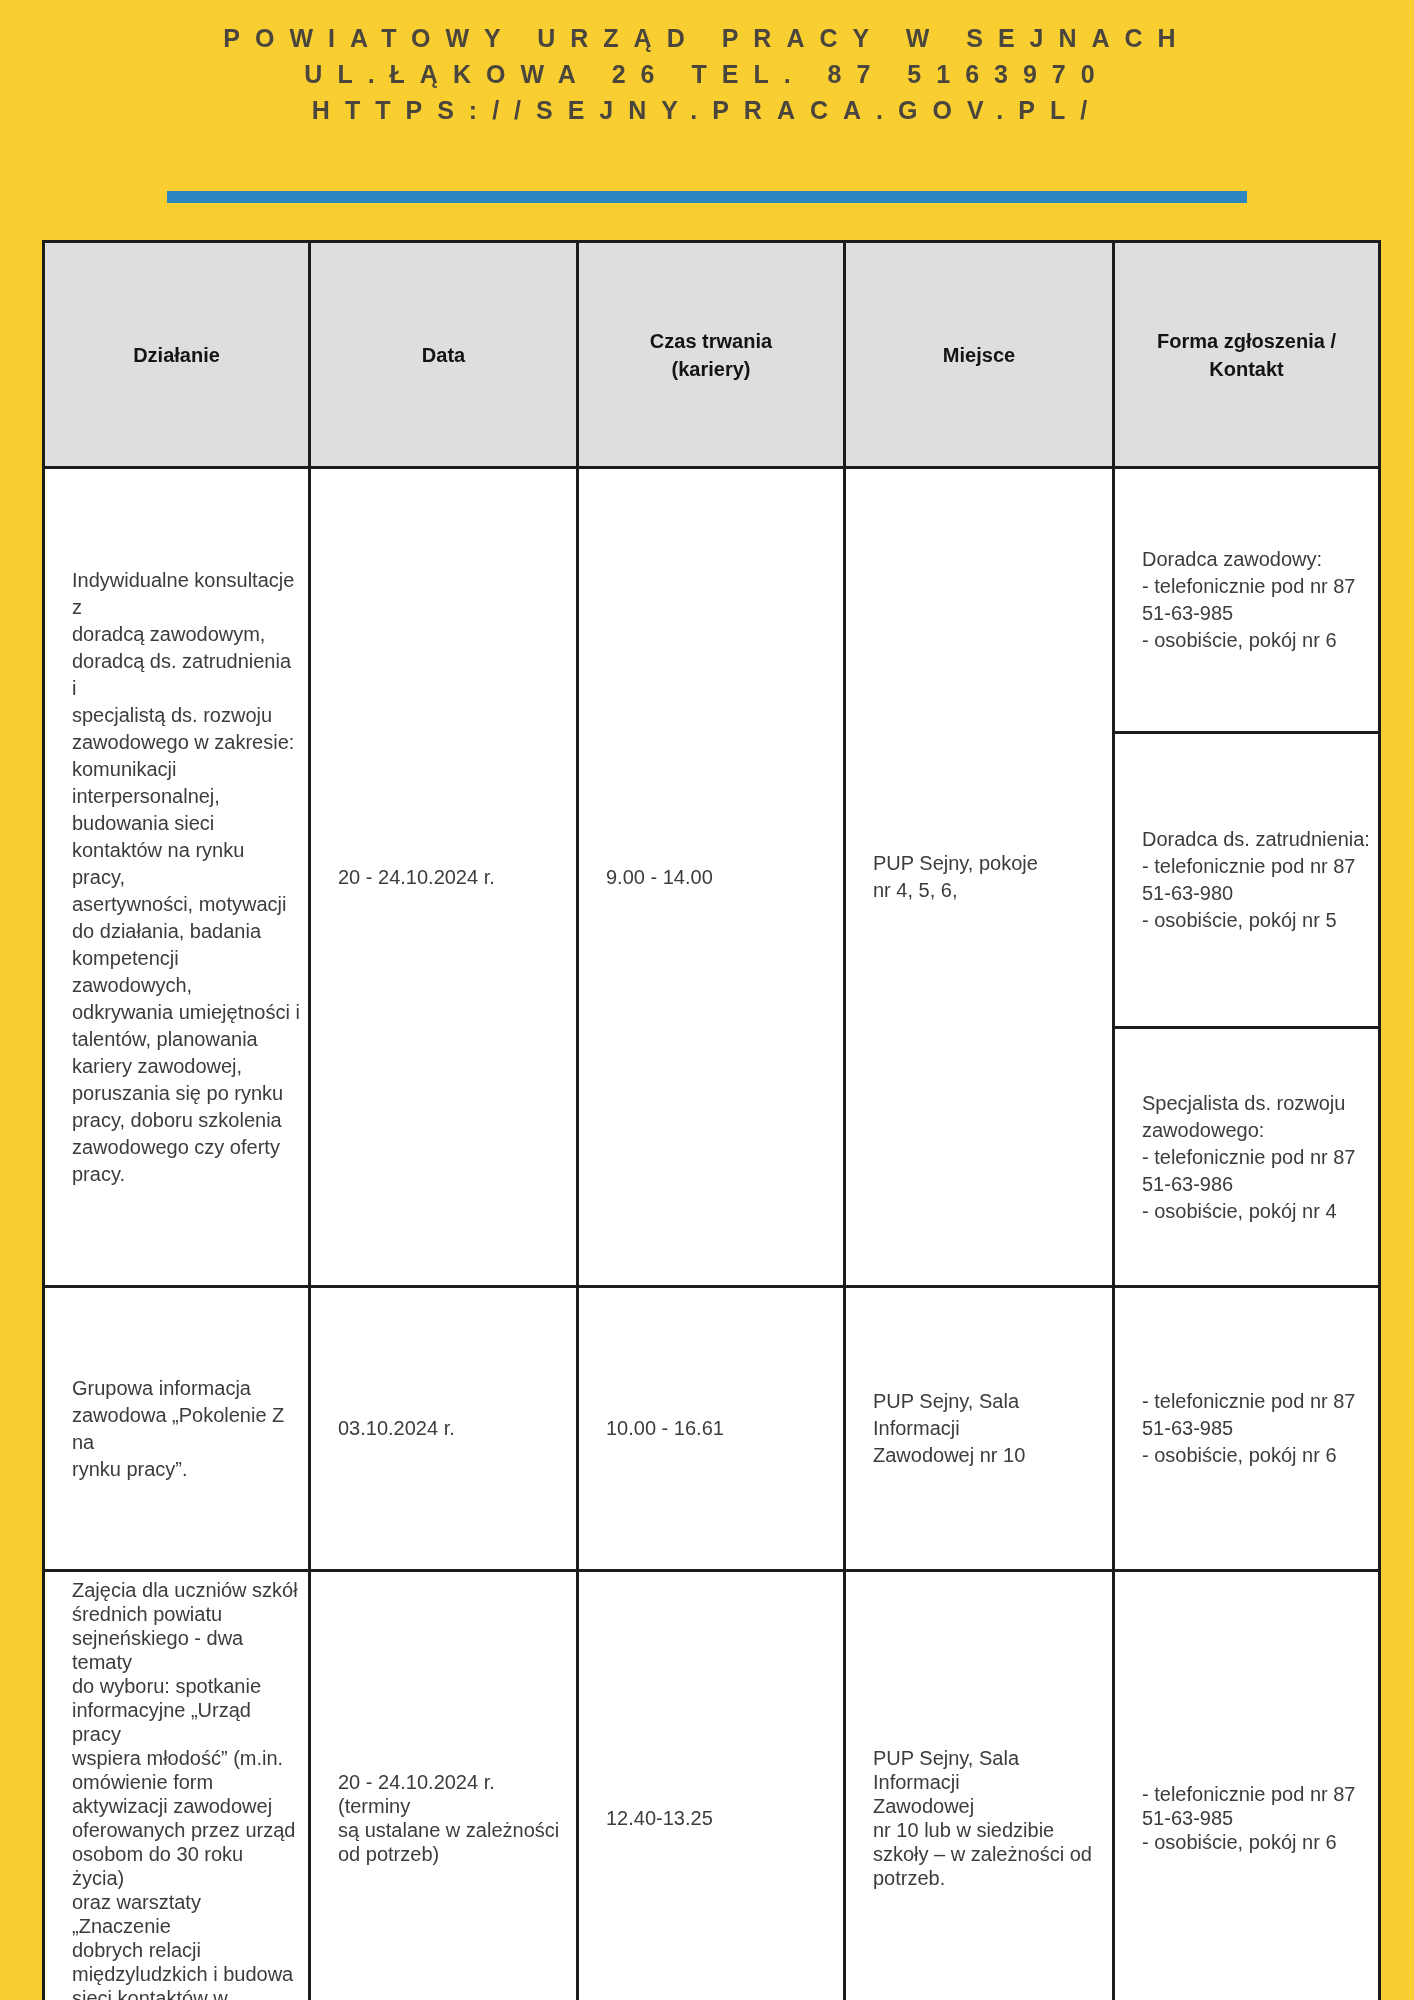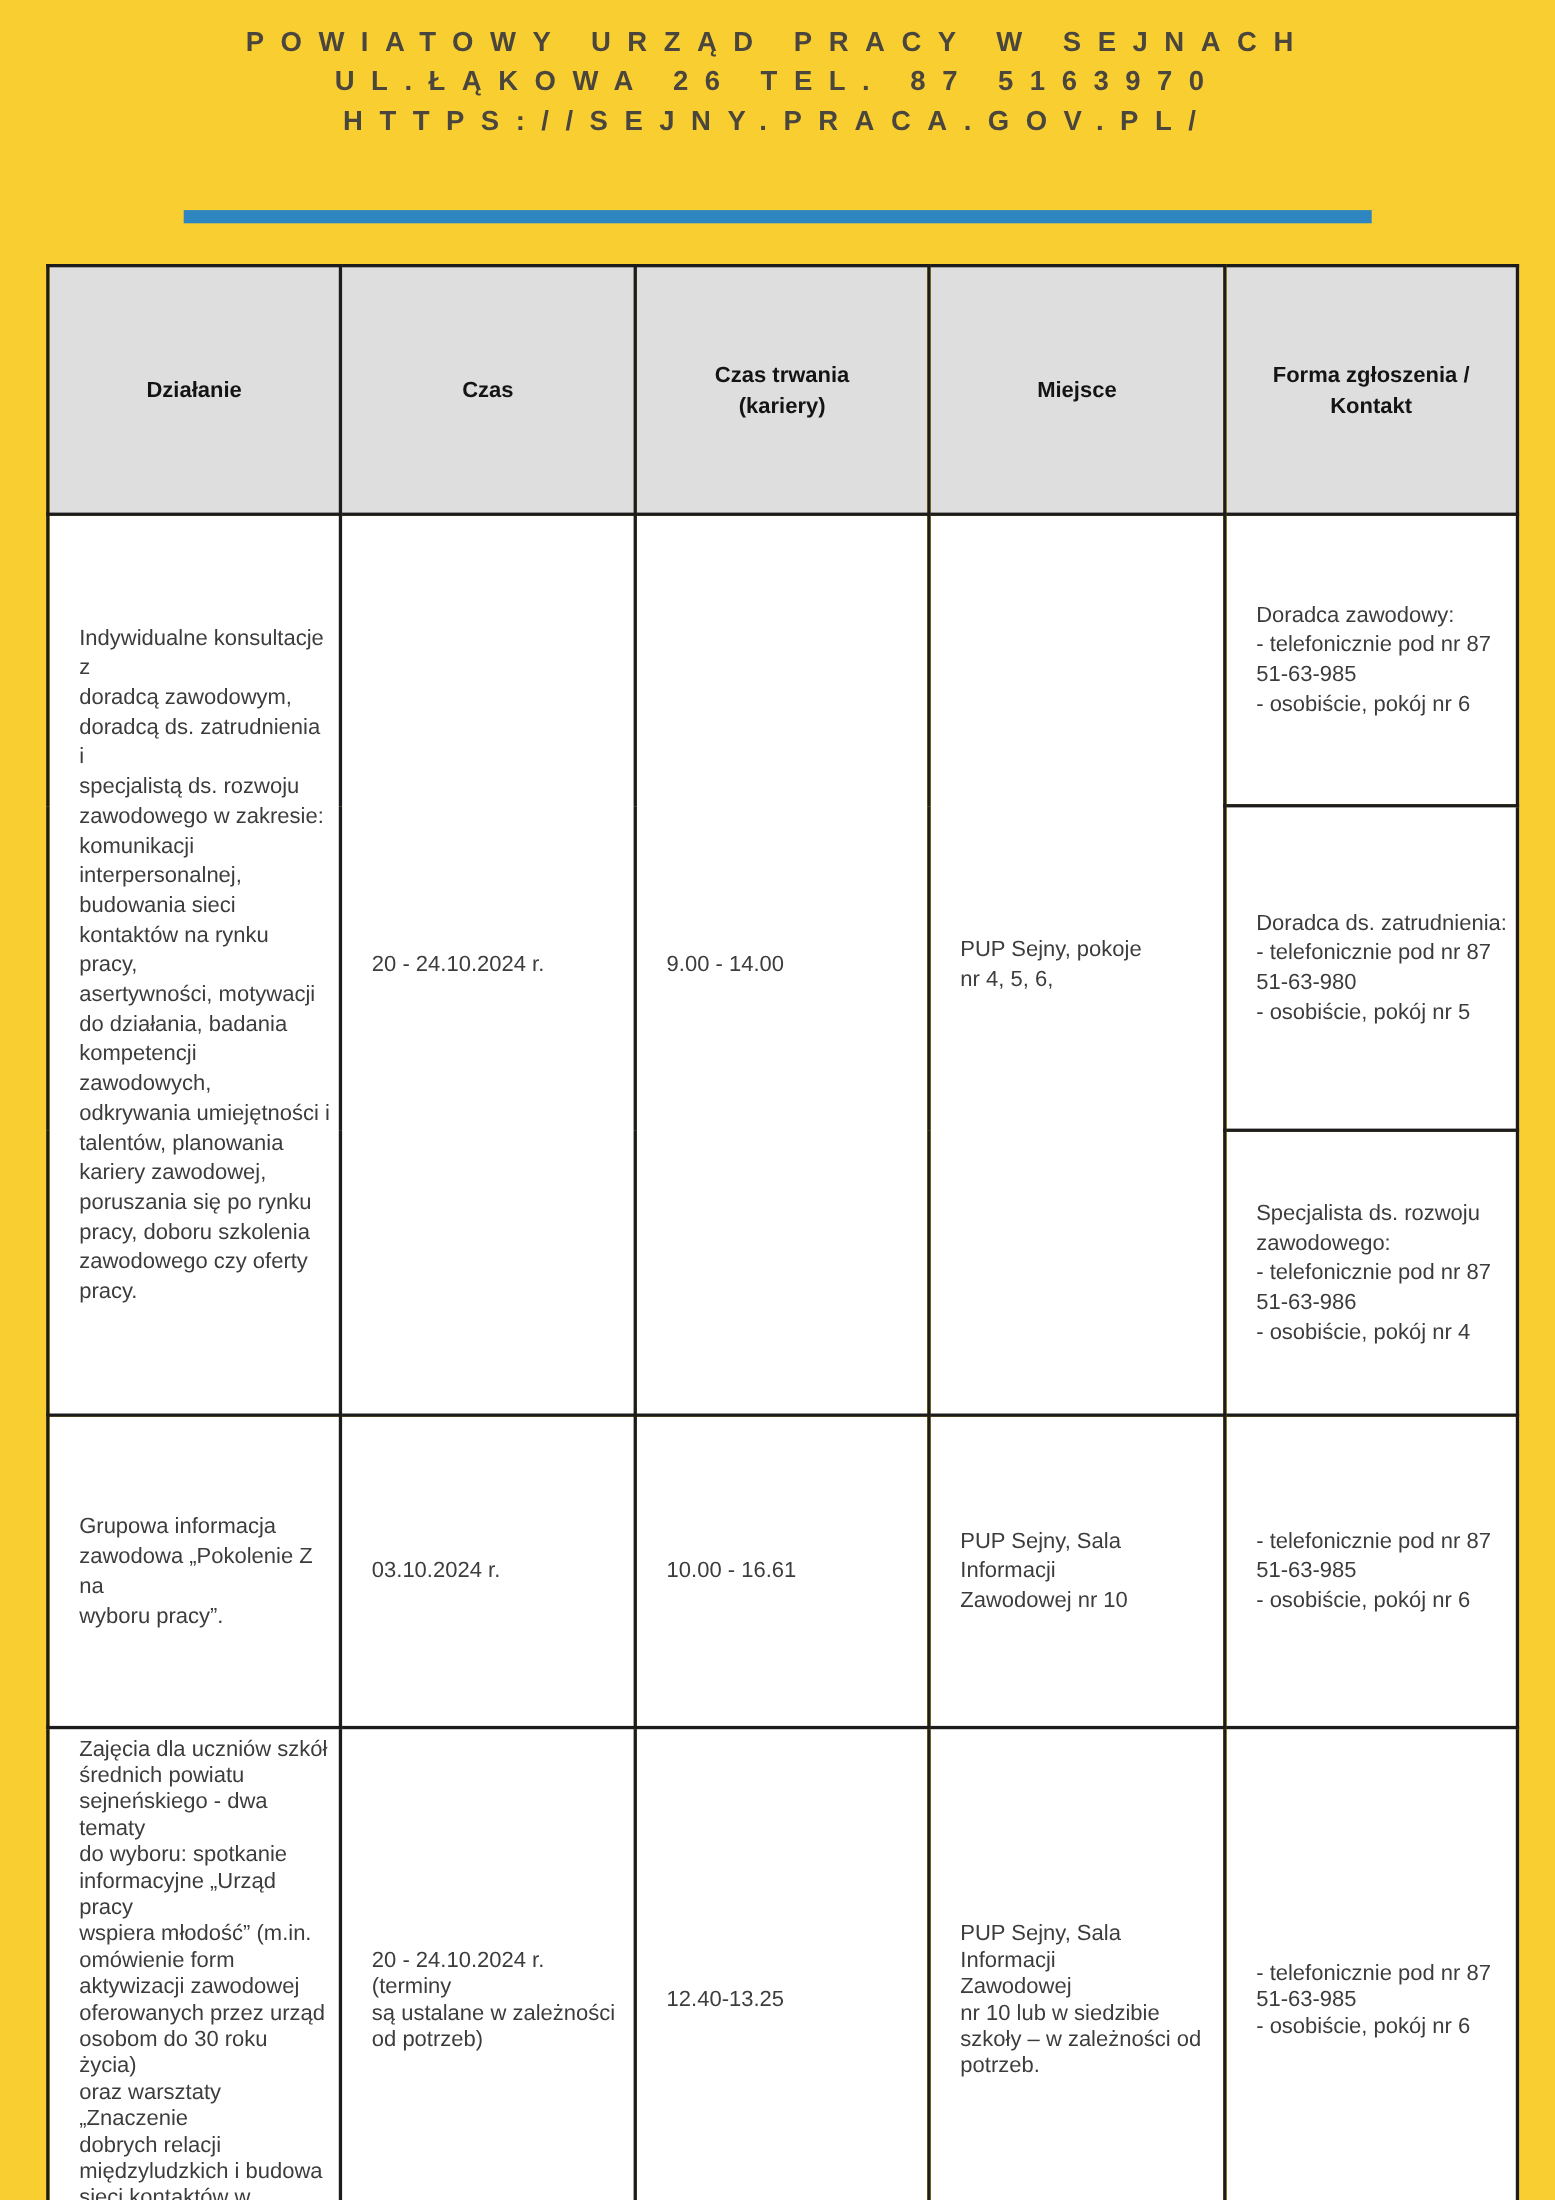--- a/index.html
+++ b/index.html
@@ -86,21 +86,21 @@
     <colgroup>
       <col style="width:266px">
       <col style="width:268px">
       <col style="width:267px">
       <col style="width:269px">
       <col style="width:266px">
     </colgroup>
     <thead>
       <tr>
         <th>Działanie</th>
-        <th>Czas</th>
+        <th>Data</th>
         <th>Czas trwania
 (kariery)</th>
         <th>Miejsce</th>
         <th>Forma zgłoszenia /
 Kontakt</th>
       </tr>
     </thead>
     <tbody>
       <tr class="r1a">
         <td rowspan="3">Indywidualne konsultacje z
@@ -140,21 +140,21 @@
       <tr class="r1c">
         <td>Specjalista ds. rozwoju
 zawodowego:
 - telefonicznie pod nr 87
 51-63-986
 - osobiście, pokój nr 4</td>
       </tr>
       <tr class="r2">
         <td>Grupowa informacja
 zawodowa „Pokolenie Z na
-wyboru pracy”.</td>
+rynku pracy”.</td>
         <td>03.10.2024 r.</td>
         <td>10.00 - 16.61</td>
         <td>PUP Sejny, Sala Informacji
 Zawodowej nr 10</td>
         <td>- telefonicznie pod nr 87
 51-63-985
 - osobiście, pokój nr 6</td>
       </tr>
       <tr class="r3">
         <td>Zajęcia dla uczniów szkół

